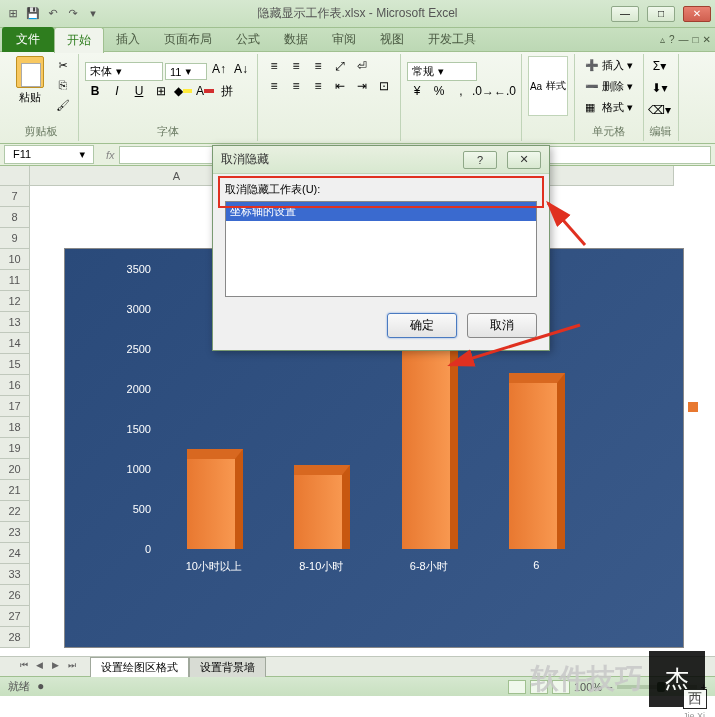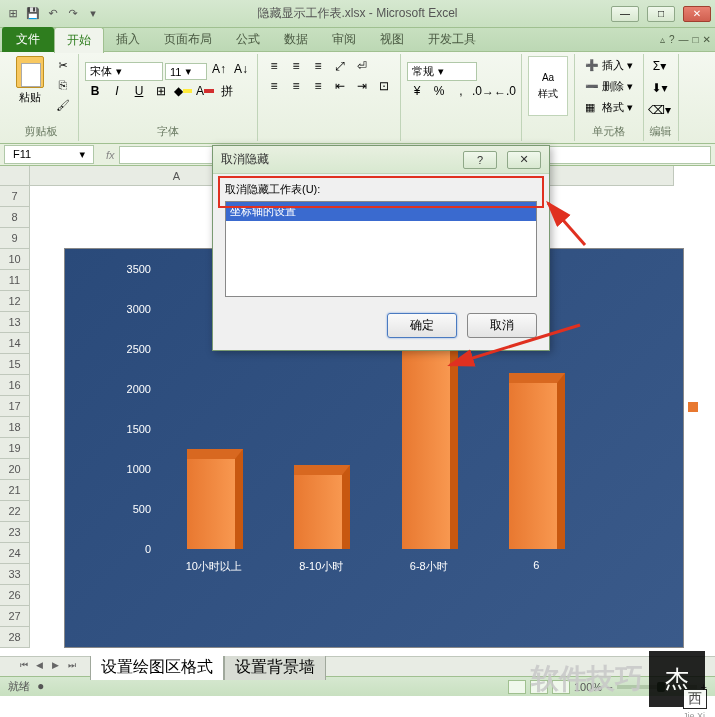--- a/index.html
+++ b/index.html
@@ -35,21 +35,21 @@
 .font-row { display: flex; gap: 2px; align-items: center; }
 .combo { border: 1px solid #b0c8a8; background: #fff; padding: 1px 4px; font-size: 11px; display: flex; align-items: center; gap: 4px; margin-top: 6px; }
 .combo.fname { width: 78px; }
 .combo.fsize { width: 42px; }
 .fmt-btn { width: 20px; height: 20px; display: flex; align-items: center; justify-content: center; font-size: 12px; cursor: pointer; border: 1px solid transparent; }
 .fmt-btn.bold { font-weight: bold; }
 .fmt-btn.italic { font-style: italic; }
 .fmt-btn.underline { text-decoration: underline; }
 .color-swatch { width: 14px; height: 4px; display: block; }
 
-.styles-group .style-btn { width: 40px; height: 60px; border: 1px solid #c0d4b8; background: #fff; display: flex; flex-direction: column; align-items: center; justify-content: center; font-size: 10px; gap: 4px; }
+.styles-group .style-btn { width: 40px; height: 60px; border: 1px solid #c0d4b8; background: #fff; display: flex; flex-direction: row; align-items: center; justify-content: center; font-size: 10px; gap: 4px; }
 
 .cells-group .cell-btn { display: flex; align-items: center; gap: 3px; font-size: 11px; padding: 2px 4px; cursor: pointer; }
 .cell-icon { width: 14px; height: 14px; display: inline-block; }
 
 .name-box-row { height: 22px; background: #e8f0e0; border-bottom: 1px solid #a0c090; display: flex; align-items: center; padding: 0 4px; }
 .name-box { border: 1px solid #b0c8a8; background: #fff; padding: 2px 8px; font-size: 11px; width: 90px; display: flex; justify-content: space-between; }
 .fx-label { margin-left: 12px; font-size: 11px; font-style: italic; color: #888; }
 .formula-bar { flex: 1; border: 1px solid #b0c8a8; background: #fff; height: 18px; margin-left: 4px; }
 
 .sheet-area { display: flex; height: 490px; background: #fff; position: relative; }
@@ -70,21 +70,21 @@
 .bars-area { position: absolute; left: 45px; top: 0; width: 430px; height: 280px; }
 .bar-3d { position: absolute; bottom: 0; width: 56px; background: linear-gradient(90deg, #e87830, #f89850); border-top: 10px solid #d86820; border-right: 8px solid #c85810; }
 .x-labels { position: absolute; left: 45px; top: 290px; width: 430px; display: flex; }
 .x-lbl { font-size: 11px; color: #fff; text-align: center; }
 .legend { position: absolute; right: -30px; top: 150px; display: flex; align-items: center; gap: 4px; color: #fff; font-size: 11px; }
 .legend-sw { width: 10px; height: 10px; background: #e87830; }
 
 .sheet-tabs { height: 20px; background: #e8ece4; border-top: 1px solid #c0c8bc; display: flex; align-items: center; padding-left: 20px; gap: 0; }
 .nav-btns { display: flex; gap: 2px; margin-right: 8px; }
 .nav-btn { width: 14px; height: 14px; font-size: 9px; color: #666; cursor: pointer; }
-.sheet-tab { padding: 2px 10px; font-size: 16px; background: #d8dcd4; border: 1px solid #a0a89c; border-bottom: none; cursor: pointer; }
+.sheet-tab { padding: 2px 10px; font-size: 11px; background: #d8dcd4; border: 1px solid #a0a89c; border-bottom: none; cursor: pointer; }
 .sheet-tab.active { background: #fff; }
 
 .status-bar { height: 20px; background: linear-gradient(#d6e8d0, #c8e0c0); border-top: 1px solid #a0c090; display: flex; align-items: center; padding: 0 8px; font-size: 11px; color: #555; }
 .status-right { margin-left: auto; display: flex; gap: 4px; align-items: center; }
 .view-btn { width: 18px; height: 14px; border: 1px solid #a0c090; background: #f0f8ec; cursor: pointer; }
 .zoom-slider { width: 80px; height: 4px; background: #b0c8a8; position: relative; }
 .zoom-thumb { position: absolute; left: 50%; top: -3px; width: 8px; height: 10px; background: #5a7a52; border-radius: 2px; }
 
 .dialog { position: absolute; left: 212px; top: 145px; width: 338px; background: #f0f0f0; border: 1px solid #7a9a72; box-shadow: 2px 2px 8px rgba(0,0,0,0.3); z-index: 100; }
 .dialog-title { height: 28px; background: linear-gradient(#e8f0e0, #d8e8d0); display: flex; align-items: center; padding: 0 8px; font-size: 12px; color: #333; border-bottom: 1px solid #c0d4b8; }

